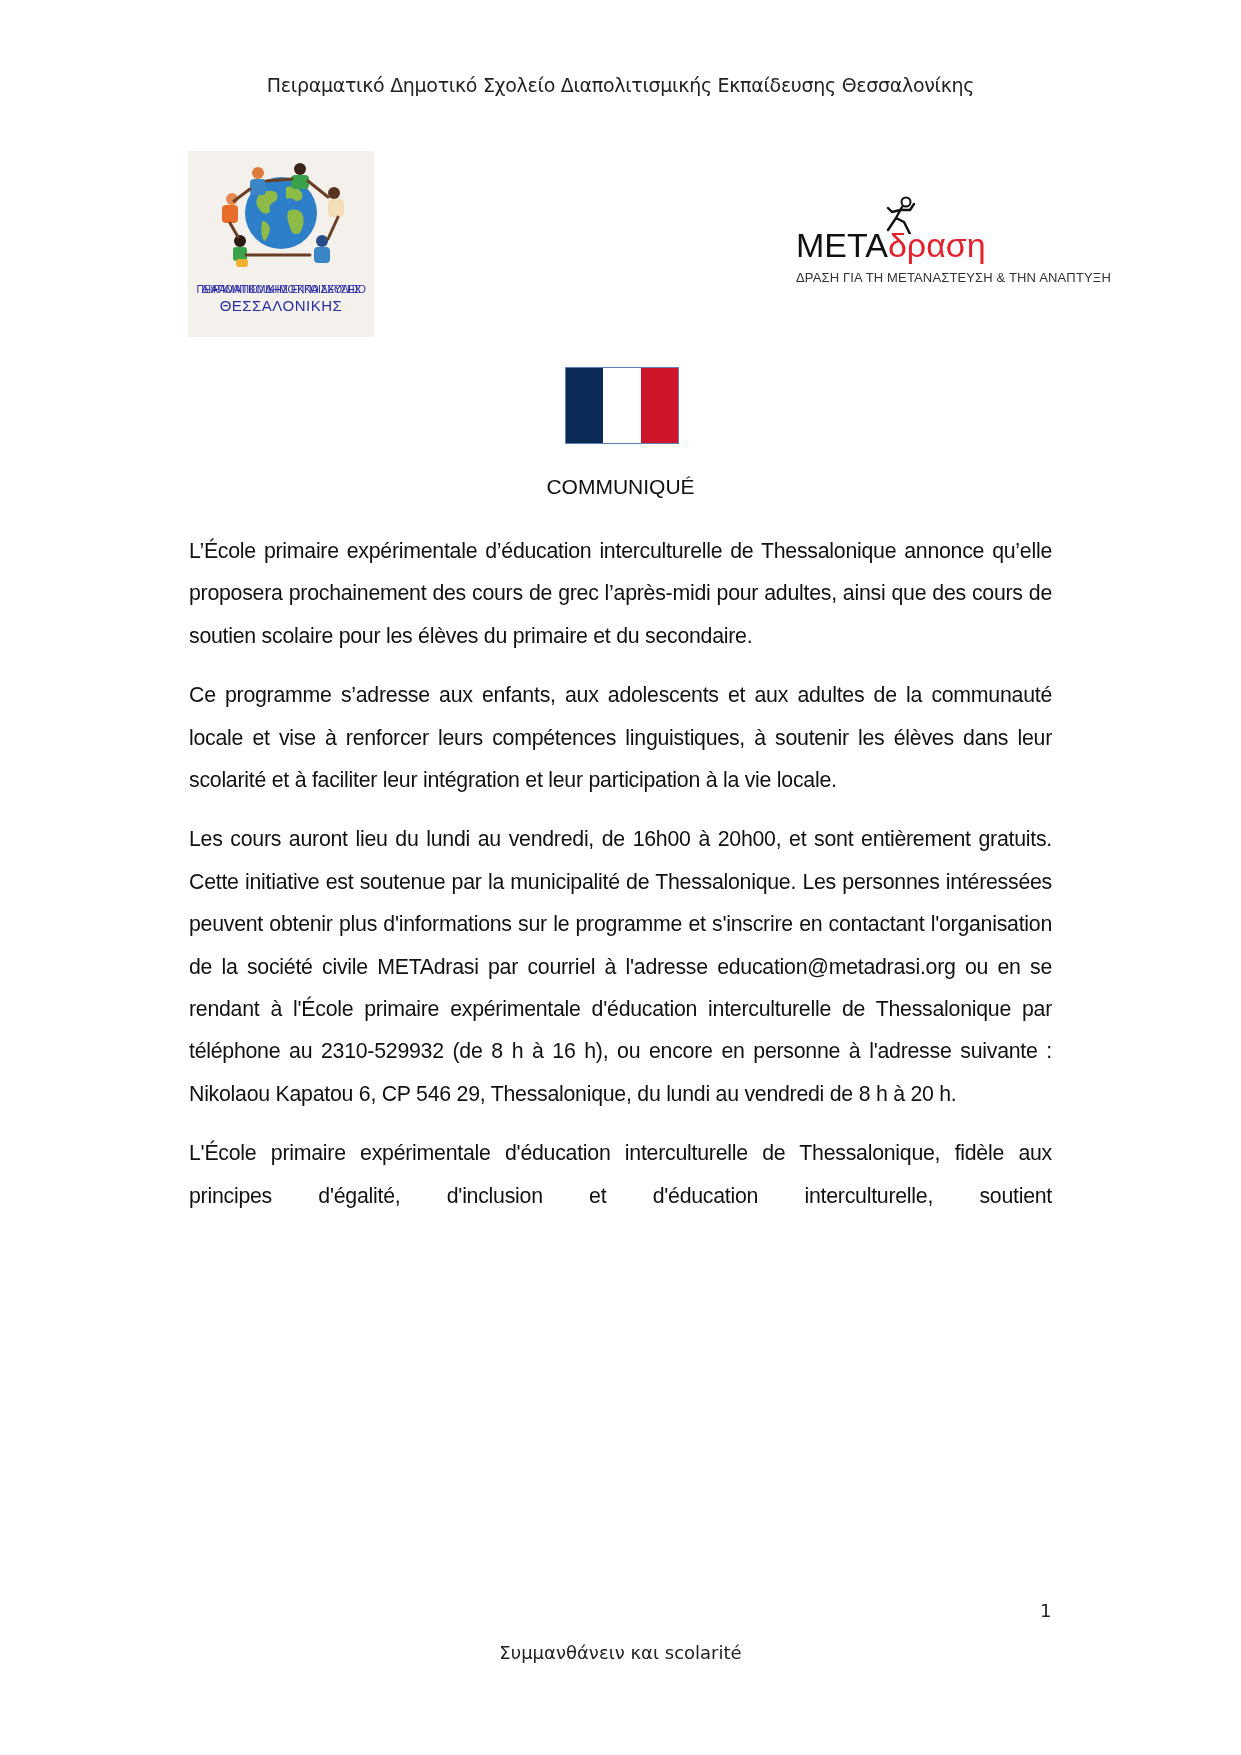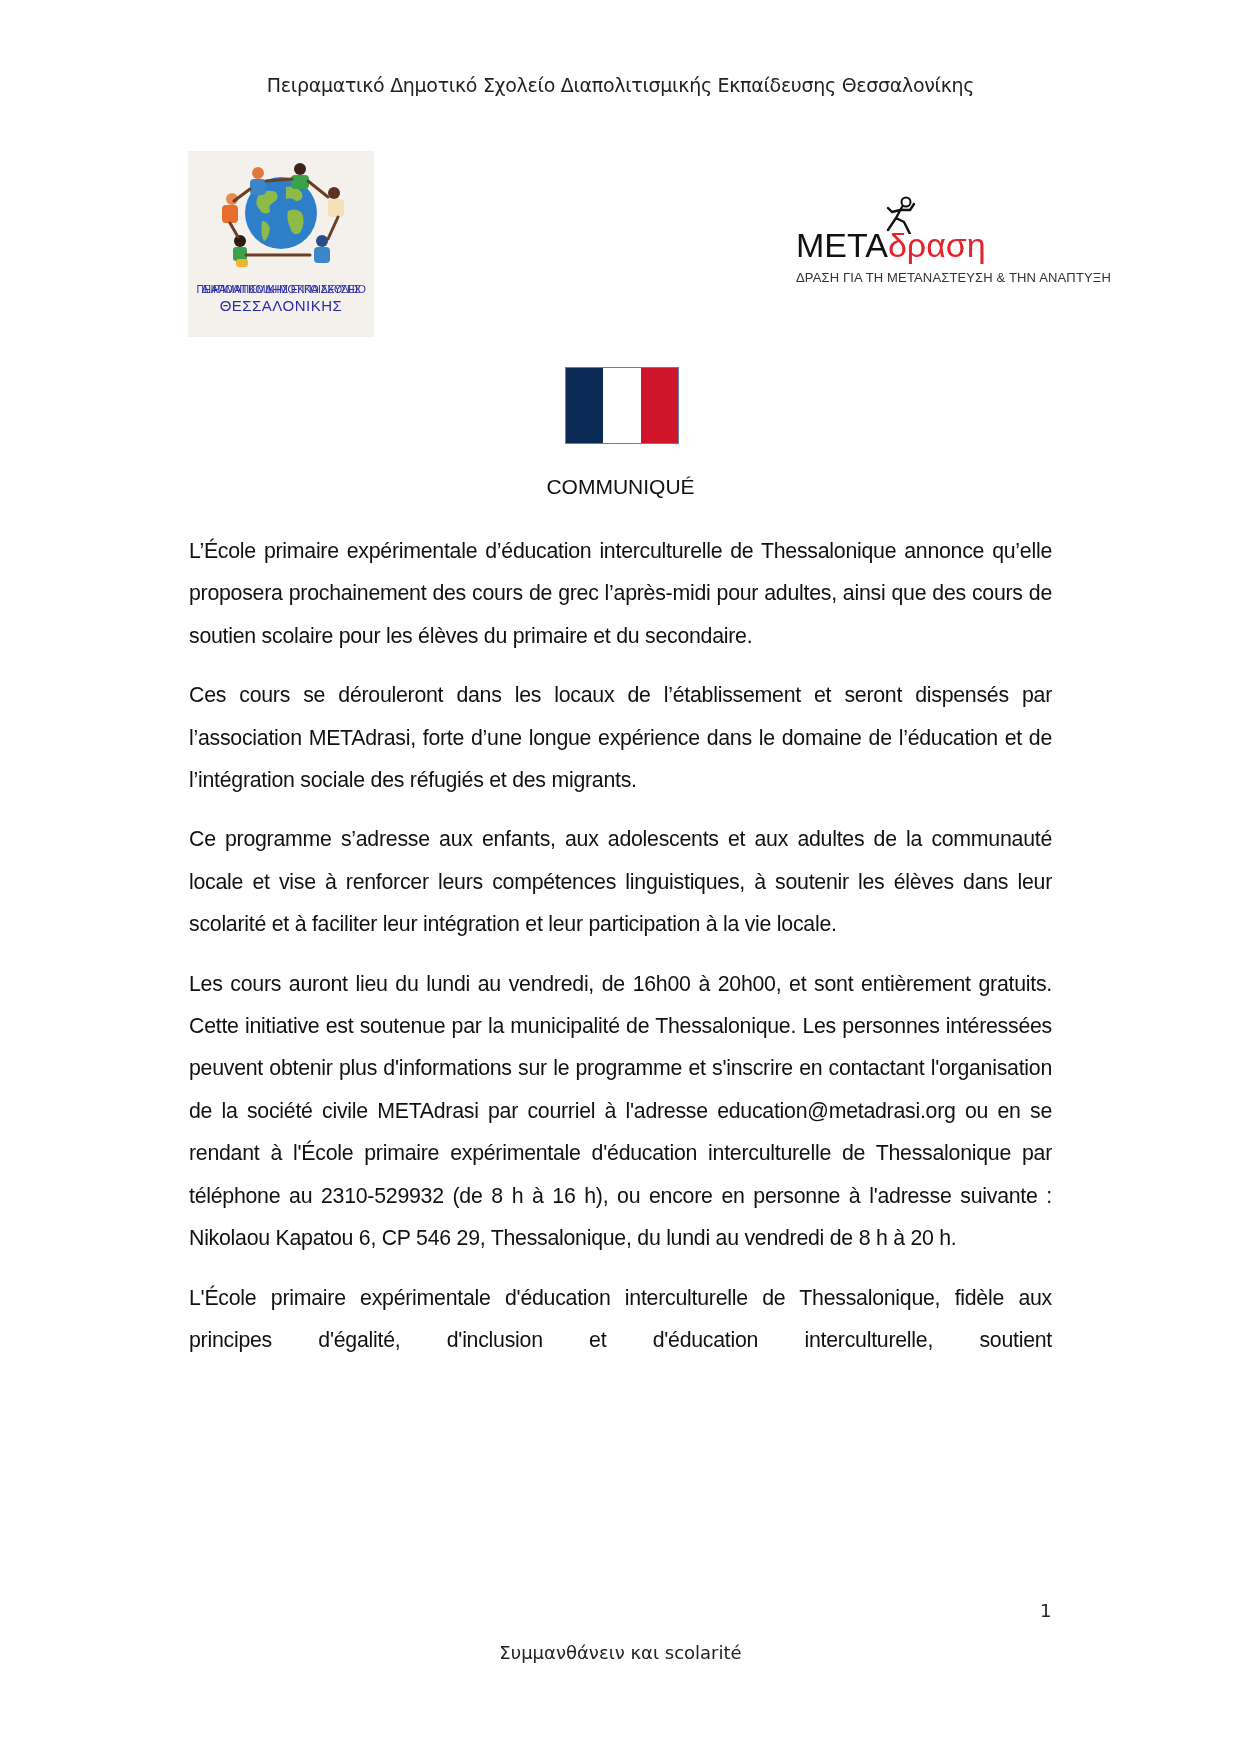--- a/index.html
+++ b/index.html
@@ -119,21 +119,20 @@
   <div class="flag">
     <div style="background:#0b2a55"></div>
     <div style="background:#ffffff"></div>
     <div style="background:#cf1529"></div>
   </div>
 
   <div class="title">COMMUNIQUÉ</div>
 
   <div class="body-text">
     <p>L’École primaire expérimentale d’éducation interculturelle de Thessalonique annonce qu’elle proposera prochainement des cours de grec l’après-midi pour adultes, ainsi que des cours de soutien scolaire pour les élèves du primaire et du secondaire.</p>
-    <p>Ces cours se dérouleront dans les locaux de l’établissement et seront dispensés par l’association METAdrasi, forte d’une longue expérience dans le domaine de l’éducation et de l’intégration sociale des réfugiés et des migrants.</p>
     <p>Ce programme s’adresse aux enfants, aux adolescents et aux adultes de la communauté locale et vise à renforcer leurs compétences linguistiques, à soutenir les élèves dans leur scolarité et à faciliter leur intégration et leur participation à la vie locale.</p>
     <p>Les cours auront lieu du lundi au vendredi, de 16h00 à 20h00, et sont entièrement gratuits. Cette initiative est soutenue par la municipalité de Thessalonique. Les personnes intéressées peuvent obtenir plus d'informations sur le programme et s'inscrire en contactant l'organisation de la société civile METAdrasi par courriel à l'adresse education@metadrasi.org ou en se rendant à l'École primaire expérimentale d'éducation interculturelle de Thessalonique par téléphone au 2310-529932 (de 8 h à 16 h), ou encore en personne à l'adresse suivante : Nikolaou Kapatou 6, CP 546 29, Thessalonique, du lundi au vendredi de 8 h à 20 h.</p>
     <p style="text-align-last: justify;">L'École primaire expérimentale d'éducation interculturelle de Thessalonique, fidèle aux principes d'égalité, d'inclusion et d'éducation interculturelle, soutient</p>
   </div>
 
   <div class="page-number">1</div>
   <div class="footer-text">Συμμανθάνειν και scolarité</div>
 </div>
 
 </body></html>

